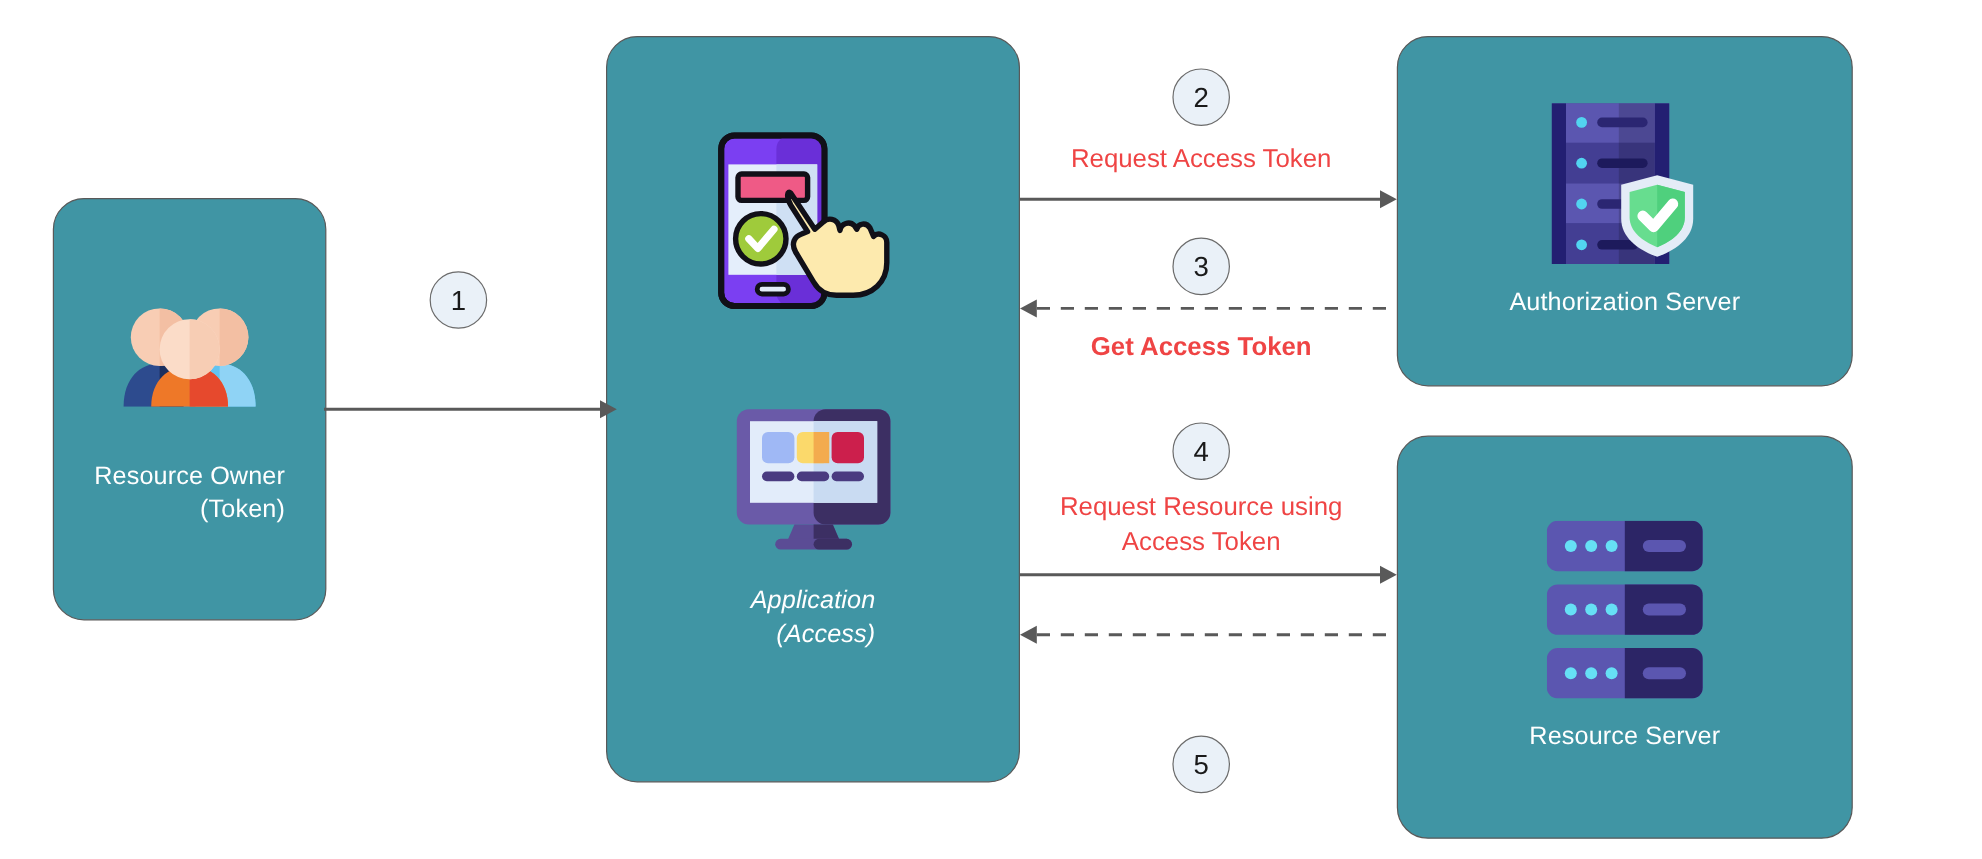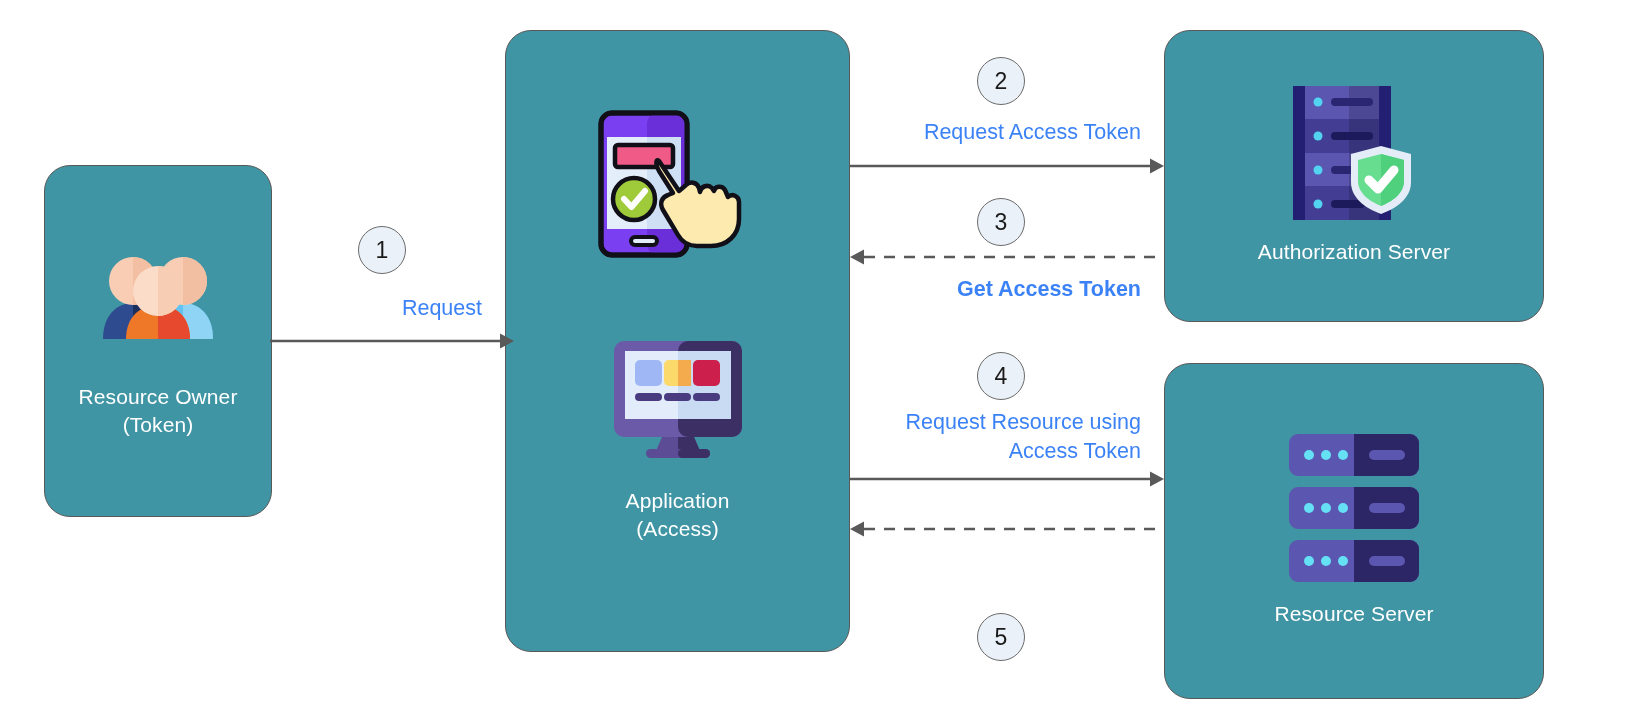--- a/index.html
+++ b/index.html
@@ -4,47 +4,47 @@
 <style>
   html,body{margin:0;padding:0;background:#ffffff;}
   body{width:1652px;height:716px;position:relative;overflow:hidden;
        font-family:"Liberation Sans",sans-serif;}
   .canvas{position:absolute;inset:0;}
 
   
   .box{position:absolute;background:#4095a4;border:1.6px solid #595959;
        border-radius:26px;box-sizing:border-box;
        display:flex;flex-direction:column;align-items:center;justify-content:center;}
-  .box-label{color:#ffffff;font-size:21px;line-height:28px;text-align:center;
+  .box-label{color:#ffffff;font-size:21px;line-height:28px;text-align:right;
              letter-spacing:.1px;}
 
   #box-owner{left:44px;  top:165px; width:228px; height:352px;}
   #box-app{  left:505px; top:30px;  width:345px; height:622px; justify-content:flex-start;}
   #box-auth{ left:1164px;top:30px;  width:380px; height:292px;}
   #box-res{  left:1164px;top:363px; width:380px; height:336px;}
 
   .owner-icon-wrap{margin-top:4px;margin-bottom:44px;}
   .owner-label{margin-top:0;}
 
   .app-icons{display:flex;flex-direction:column;align-items:center;width:100%;}
   .app-phone{margin-top:78px;}
   .app-monitor{margin-top:80px;}
-  .app-label{margin-top:28px;}
+  .app-label{margin-top:28px;font-style:italic;}
 
   .srv-icon{margin-bottom:18px;}
 
   
   .step{position:absolute;width:48px;height:48px;border-radius:50%;
         background:#eaf1f8;border:1.7px solid #6b6b6b;box-sizing:border-box;
         display:flex;align-items:center;justify-content:center;
         color:#1a1a1a;font-size:23px;}
 
   
-  .conn-label{position:absolute;color:#3b82f6;font-size:21.5px;line-height:29px;
-              text-align:right;white-space:pre-line;}
+  .conn-label{position:absolute;color:#ef4444;font-size:21.5px;line-height:29px;
+              text-align:center;white-space:pre-line;}
 
   
   .arrow{position:absolute;}
   .arrow svg{display:block;overflow:visible;}
 
   
   .ico{display:block;}
 </style>
 </head>
 <body>
@@ -202,21 +202,20 @@
         <circle cx="54" cy="127" r="5" fill="#66e0f5"></circle>
         <rect x="80" y="122" width="36" height="10" rx="5" fill="#5b56b0"></rect>
       </svg>
     </div>
     <div class="box-label">Resource Server</div>
   </div>
 
   <div class="step" style="left:358px;top:226px;">
     <span>1</span>
   </div>
-  <div class="conn-label" style="left:282px;top:294px;width:200px;">Request</div>
   <div class="arrow" style="left:270px;top:330px;">
     <svg width="244" height="22" viewBox="0 0 244 22">
       <line x1="0" y1="11" x2="230" y2="11" stroke="#595959" stroke-width="2.4"></line>
       <path d="M230 3.5 L244 11 L230 18.5 Z" fill="#595959"></path>
     </svg>
   </div>
 
   <div class="step" style="left:977px;top:57px;">
     <span>2</span>
   </div>

